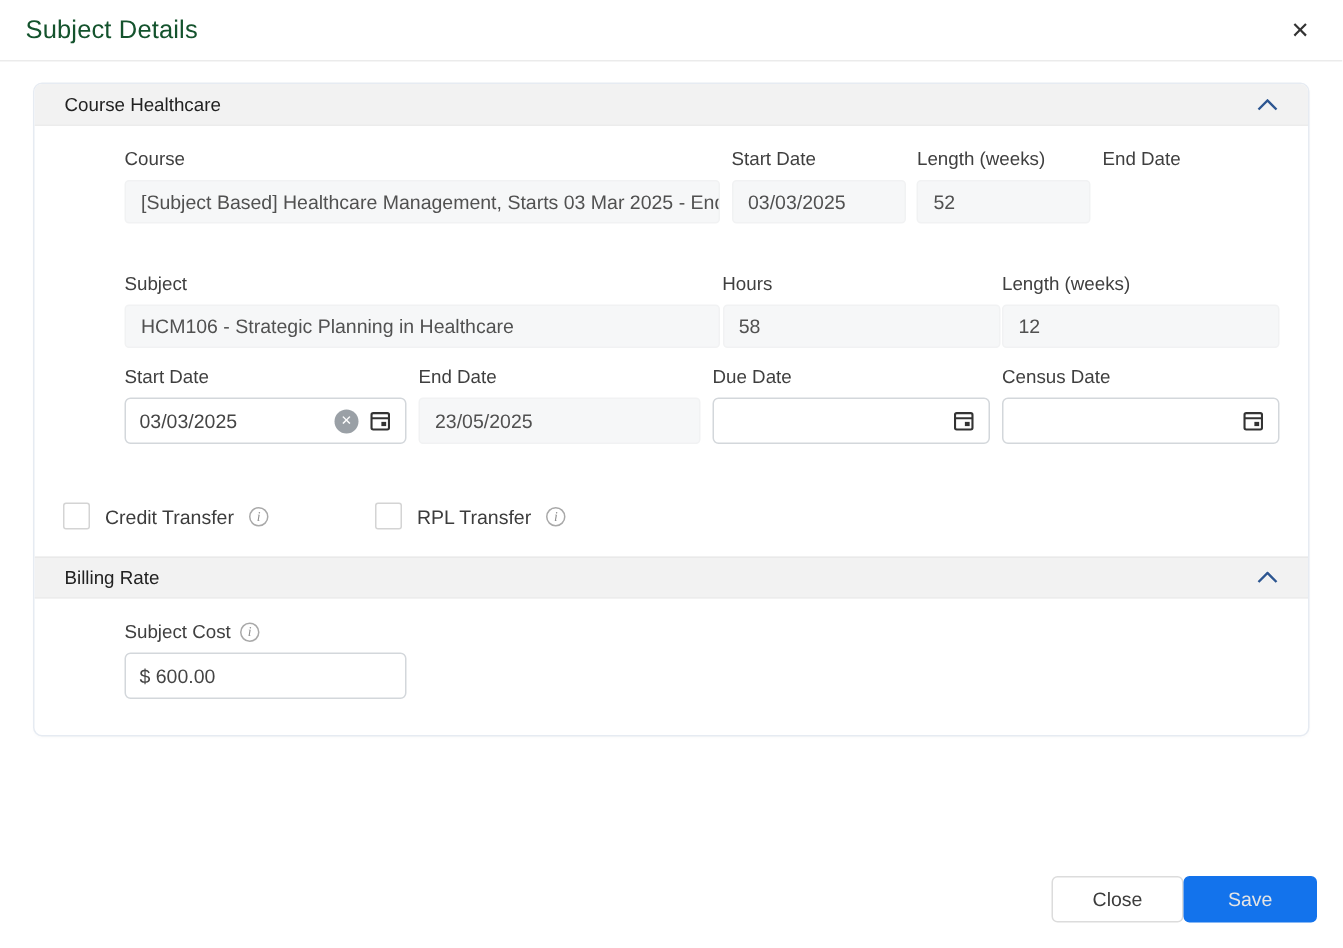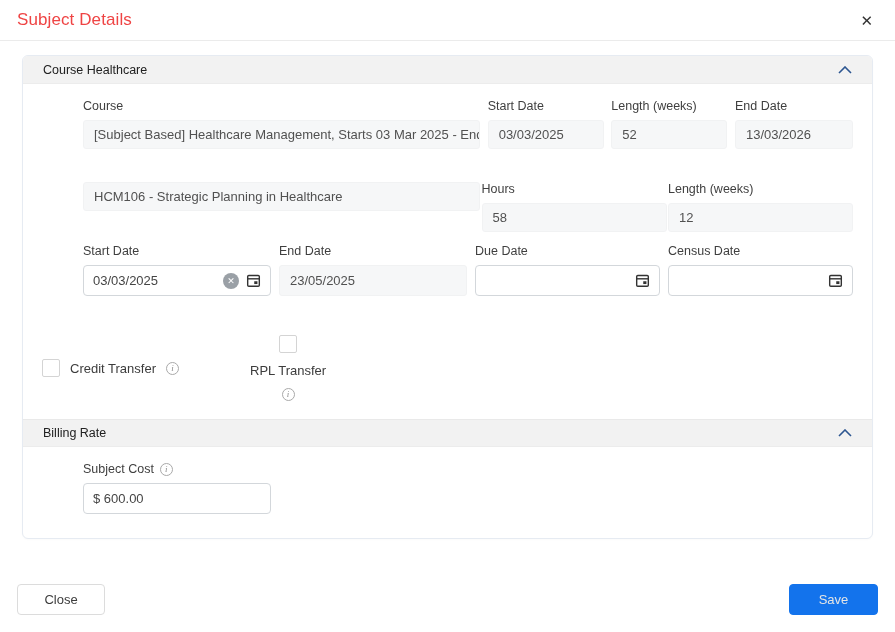--- a/index.html
+++ b/index.html
@@ -2,21 +2,21 @@
 <html><head>
 <meta charset="utf-8">
 <style>
   * { margin: 0; padding: 0; box-sizing: border-box; }
   html, body { width: 895px; height: 632px; background: #fff; overflow: hidden;
     font-family: "Liberation Sans", "DejaVu Sans", sans-serif; }
 
   
   .dlg-header { display: flex; align-items: center; justify-content: space-between;
     padding: 10px 18px 10px 17px; border-bottom: 1px solid #ebebeb; height: 41px; }
-  .dlg-title { font-size: 17px; color: #ef4444; font-weight: 400; letter-spacing: .1px; }
+  .dlg-title { font-size: 17px; color: #14532d; font-weight: 400; letter-spacing: .1px; }
   .dlg-close { background: none; border: none; font-size: 15px; color: #333;
     cursor: pointer; line-height: 1; padding: 2px 4px; }
 
   
   .card { margin: 14px 22px 0 22px; width: 851px; border: 1px solid #e6ebf2;
     border-radius: 6px; background: #fff; overflow: hidden;
     box-shadow: 0 1px 2px rgba(0,0,0,.02); }
 
   .sec-header { display: flex; align-items: center; justify-content: space-between;
     background: #f2f2f2; padding: 0 20px; height: 28px;
@@ -50,31 +50,31 @@
   .info-ic { width: 13px; height: 13px; border-radius: 50%; border: 1px solid #a9a9a9;
     color: #8e8e8e; font-size: 9px; line-height: 1; display: inline-flex; align-items: center;
     justify-content: center; font-family: "Liberation Serif", serif; font-style: italic; }
 
   
   .cb-row { display: flex; margin-top: 19px; }
   .cb-item { display: flex; align-items: center; gap: 10px; margin-top: 20px; }
   .cb-box { width: 18px; height: 18px; border: 1px solid #d4d4d4; border-radius: 2px;
     background: #fff; cursor: pointer; flex: 0 0 auto; }
   .cb-label { font-size: 13px; color: #3c3c3c; }
-  .cb-item + .cb-item { margin-left: 0; flex-direction: column; }
+  .cb-item + .cb-item { margin-left: 0; }
   .cb-slot1 { width: 208px; }
 
   
   .w-course { width: 397px; } .w-sm { width: 116px; } .w-sm2 { width: 118px; }
   .w-md { width: 185px; } .w-date { width: 188px; }
   .row-gap { margin-top: 12px; }
 
   
   .dlg-footer { position: absolute; left: 0; right: 0; bottom: 17px;
-    display: flex; justify-content: space-between; padding: 0 17px; }
+    display: flex; justify-content: flex-end; padding: 0 17px; }
   .btn { height: 31px; border-radius: 4px; font-size: 13px; cursor: pointer;
     font-family: "Liberation Sans", "DejaVu Sans", sans-serif; }
   .btn-close { background: #fff; border: 1px solid #dcdcdc; color: #3c3c3c;
     width: 88px; }
   .btn-save { background: #1373ec; border: 1px solid #1373ec; color: #e5e5e5; width: 89px; }
 </style>
 </head>
 <body>
 
 <div class="dlg-header">
@@ -102,30 +102,30 @@
         <div class="fld w-sm">
           <span class="flabel">Start Date</span>
           <div class="ro">03/03/2025</div>
         </div>
         <div class="fld w-sm">
           <span class="flabel">Length (weeks)</span>
           <div class="ro">52</div>
         </div>
         <div class="fld w-sm2">
           <span class="flabel">End Date</span>
-          <div class="ro">13/03/2026</div>
         </div>
       </div>
     </div>
   </section>
 
   <section>
     <div class="sec-body">
       <div class="frow">
         <div class="fld w-course">
+          <span class="flabel">Subject</span>
           <div class="ro">HCM106 - Strategic Planning in Healthcare</div>
         </div>
         <div class="fld w-md">
           <span class="flabel">Hours</span>
           <div class="ro">58</div>
         </div>
         <div class="fld w-md">
           <span class="flabel">Length (weeks)</span>
           <div class="ro">12</div>
         </div>

